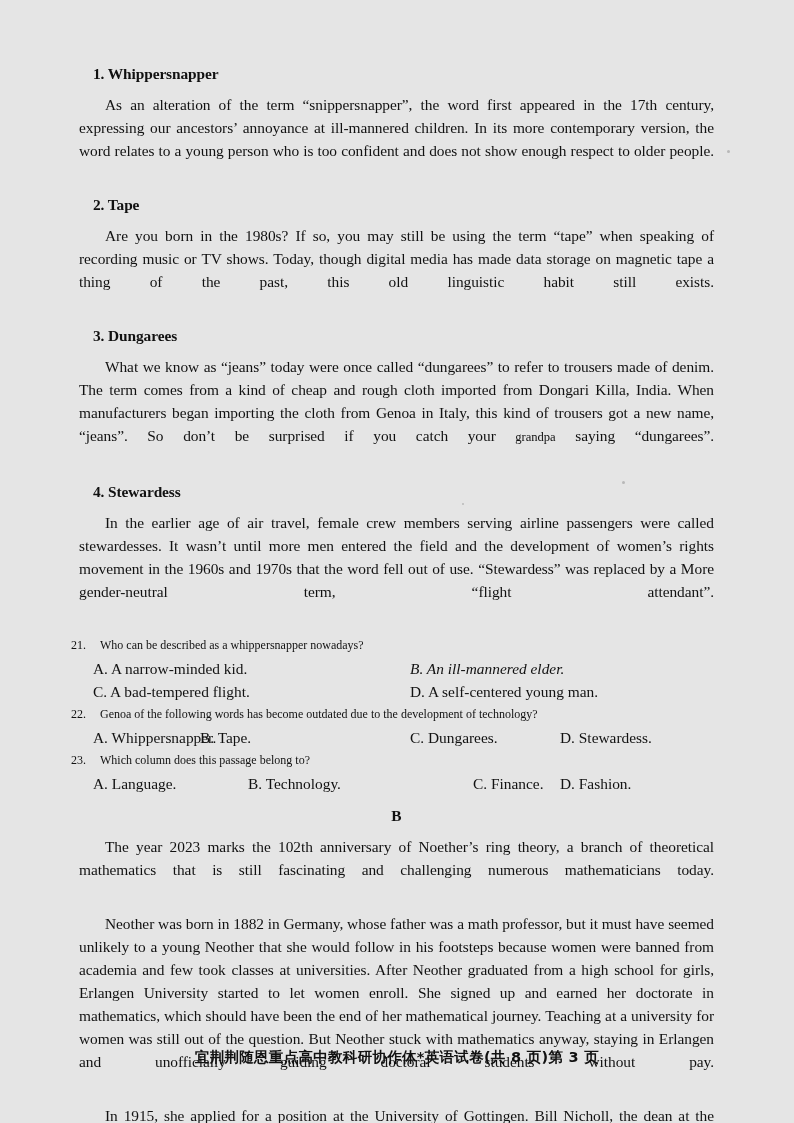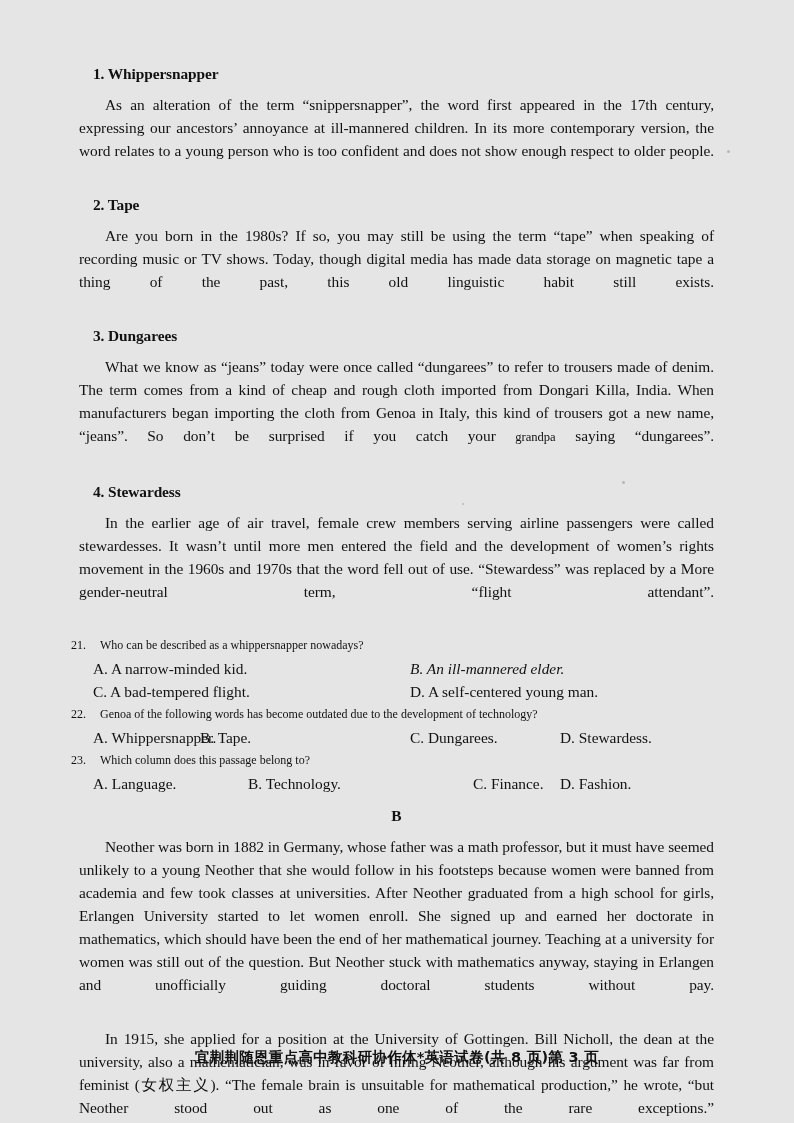--- a/index.html
+++ b/index.html
@@ -194,20 +194,21 @@
         <span class="opt" style="left:177px;">B. Technology.</span>
         <span class="opt" style="left:354px;margin-left:48px;">C. Finance.</span>
         <span class="opt" style="left:489px;">D. Fashion.</span>
       </div>
     </div>
 
     <div class="gap-small"></div>
 
     <div class="section-letter">B</div>
 
+    <p class="para">The year 2023 marks the 102th anniversary of Noether’s ring theory, a branch of theoretical mathematics that is still fascinating and challenging numerous mathematicians today.</p>
     <p class="para">Neother was born in 1882 in Germany, whose father was a math professor, but it must have seemed unlikely to a young Neother that she would follow in his footsteps because women were banned from academia and few took classes at universities. After Neother graduated from a high school for girls, Erlangen University started to let women enroll. She signed up and earned her doctorate in mathematics, which should have been the end of her mathematical journey. Teaching at a university for women was still out of the question. But Neother stuck with mathematics anyway, staying in Erlangen and unofficially guiding doctoral students without pay.</p>
     <p class="para">In 1915, she applied for a position at the University of Gottingen. Bill Nicholl, the dean at the university, also a mathematician, was in favor of hiring Neother, although his argument was far from feminist (女权主义). “The female brain is unsuitable for mathematical production,” he wrote, “but Neother stood out as one of the rare exceptions.”</p>
 
   </div>
 
   <div class="footer">宜荆荆随恩重点高中教科研协作体*英语试卷(共 8 页)第 3 页</div>
 
 </div>
 
 </body></html>

